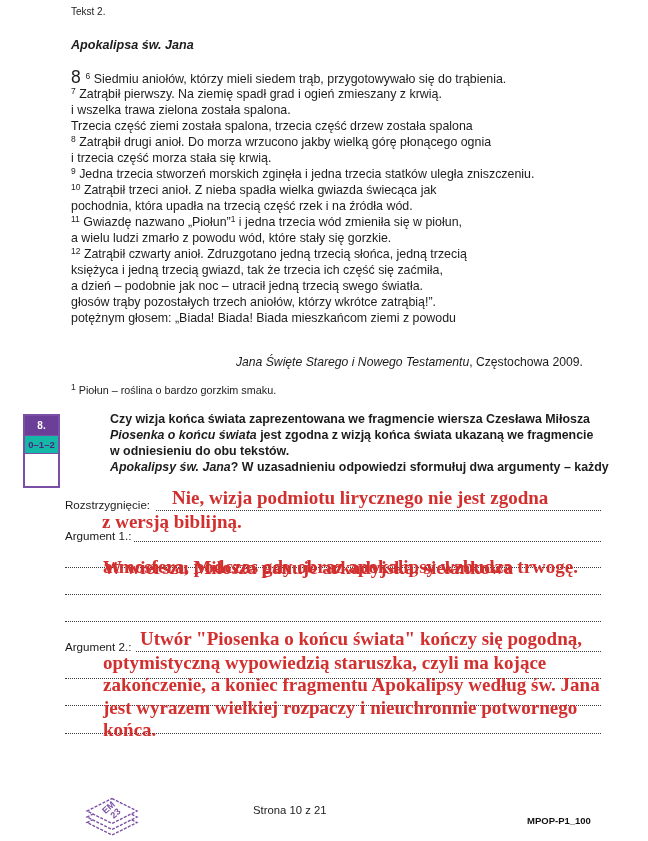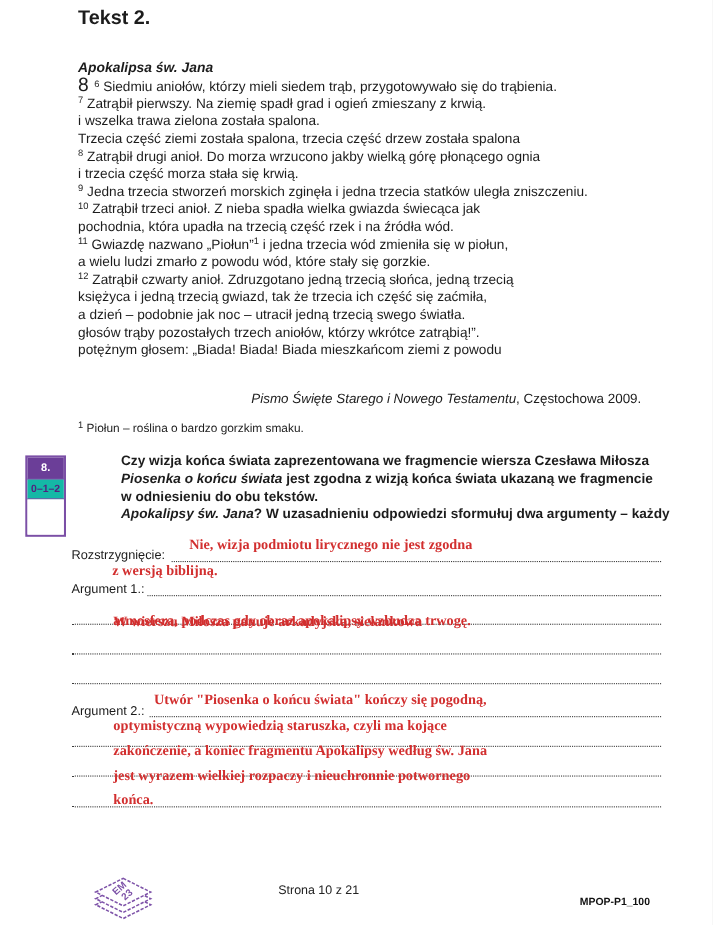--- a/index.html
+++ b/index.html
@@ -2,21 +2,21 @@
 <html lang="pl"><head>
 <meta charset="utf-8">
 <style>
   html,body{margin:0;padding:0;background:#e8e8e8;}
   .page{
     position:relative;width:648px;height:841px;background:#ffffff;
     font-family:"Liberation Sans",sans-serif;color:#1c1c1c;overflow:hidden;
     margin:0 auto;
   }
   .abs{position:absolute;}
-  .label-bold{font-weight:700;font-size:18px;}
+  .label-bold{font-weight:400;font-size:10px;}
   .title-italic{font-weight:700;font-style:italic;font-size:12.6px;}
   .body{font-size:12.4px;}
   .body .tline{height:16px;white-space:nowrap;}
   .sup{font-size:8.5px;position:relative;top:-4.5px;}
   .big{font-size:17.5px;line-height:12px;}
   .it{font-style:italic;}
   .source{width:512px;text-align:right;font-size:12.2px;}
   .footnote{font-size:10.8px;}
   
   .qbox{width:33px;border:2px solid #7b4fa6;background:#fff;}
@@ -25,33 +25,33 @@
   .qpts{height:17px;background:#14b8a6;color:#52217e;font-weight:700;font-size:9.5px;
         text-align:center;line-height:17px;border-bottom:1px solid #7b4fa6;}
   .qblank{height:32px;background:#ffffff;}
   .qtext{font-size:12.4px;font-weight:700;}
   .qtext .tline{height:16px;white-space:nowrap;margin-left:38px;}
   
   .anslabel{font-size:11.6px;color:#1a1a1a;}
   .dotline{position:absolute;height:0;border-bottom:1.7px dotted #3a3a3a;}
   .hand{
     position:absolute;font-family:"Liberation Serif",serif;font-weight:700;
-    font-size:13px;line-height:1;color:#d22f2f;white-space:nowrap;
+    font-size:19px;line-height:1;color:#d22f2f;white-space:nowrap;
   }
   
   .pageno{font-size:11.3px;color:#222;}
   .formcode{font-size:9.5px;font-weight:700;color:#111;}
 </style>
 </head>
 <body>
 
 <div class="page">
 
   <div class="abs label-bold" style="left:71px;top:6px">Tekst 2.</div>
-  <div class="abs title-italic" style="left:71px;top:54px">Apokalipsa św. Jana</div>
+  <div class="abs title-italic" style="left:71px;top:38px">Apokalipsa św. Jana</div>
 
   <div class="abs body" style="left:71px;top:71px;width:525px">
       <div class="tline"><span class="big">8 </span><span class="sup">6</span><span> Siedmiu aniołów, którzy mieli siedem trąb, przygotowywało się do trąbienia.</span></div>
       <div class="tline"><span class="sup">7</span><span> Zatrąbił pierwszy. Na ziemię spadł grad i ogień zmieszany z krwią.</span></div>
       <div class="tline"><span>i wszelka trawa zielona została spalona.</span></div>
       <div class="tline"><span>Trzecia część ziemi została spalona, trzecia część drzew została spalona</span></div>
       <div class="tline"><span class="sup">8</span><span> Zatrąbił drugi anioł. Do morza wrzucono jakby wielką górę płonącego ognia</span></div>
       <div class="tline"><span>i trzecia część morza stała się krwią.</span></div>
       <div class="tline"><span class="sup">9</span><span> Jedna trzecia stworzeń morskich zginęła i jedna trzecia statków uległa zniszczeniu.</span></div>
       <div class="tline"><span class="sup">10</span><span> Zatrąbił trzeci anioł. Z nieba spadła wielka gwiazda świecąca jak</span></div>
@@ -59,21 +59,21 @@
       <div class="tline"><span class="sup">11</span><span> Gwiazdę nazwano „Piołun”</span><span class="sup">1</span><span> i jedna trzecia wód zmieniła się w piołun,</span></div>
       <div class="tline"><span>a wielu ludzi zmarło z powodu wód, które stały się gorzkie.</span></div>
       <div class="tline"><span class="sup">12</span><span> Zatrąbił czwarty anioł. Zdruzgotano jedną trzecią słońca, jedną trzecią</span></div>
       <div class="tline"><span>księżyca i jedną trzecią gwiazd, tak że trzecia ich część się zaćmiła,</span></div>
       <div class="tline"><span>a dzień – podobnie jak noc – utracił jedną trzecią swego światła.</span></div>
       <div class="tline"><span>głosów trąby pozostałych trzech aniołów, którzy wkrótce zatrąbią!”.</span></div>
       <div class="tline"><span>potężnym głosem: „Biada! Biada! Biada mieszkańcom ziemi z powodu</span></div>
     </div>
 
   <div class="abs source" style="left:71px;top:355px">
-      <div class="tline"><span class="it">Pismo Święte Starego i Nowego Testamentu</span><span>, Częstochowa 2009.</span></div>
+      <div class="tline"><span class="it">Jana Święte Starego i Nowego Testamentu</span><span>, Częstochowa 2009.</span></div>
     </div>
 
   <div class="abs footnote" style="left:71px;top:384px">
       <div class="tline"><span class="sup">1</span><span> Piołun – roślina o bardzo gorzkim smaku.</span></div>
     </div>
 
   <div class="abs qbox" style="left:23px;top:414px">
     <div class="qnum">8.</div>
     <div class="qpts">0–1–2</div>
     <div class="qblank"></div>

